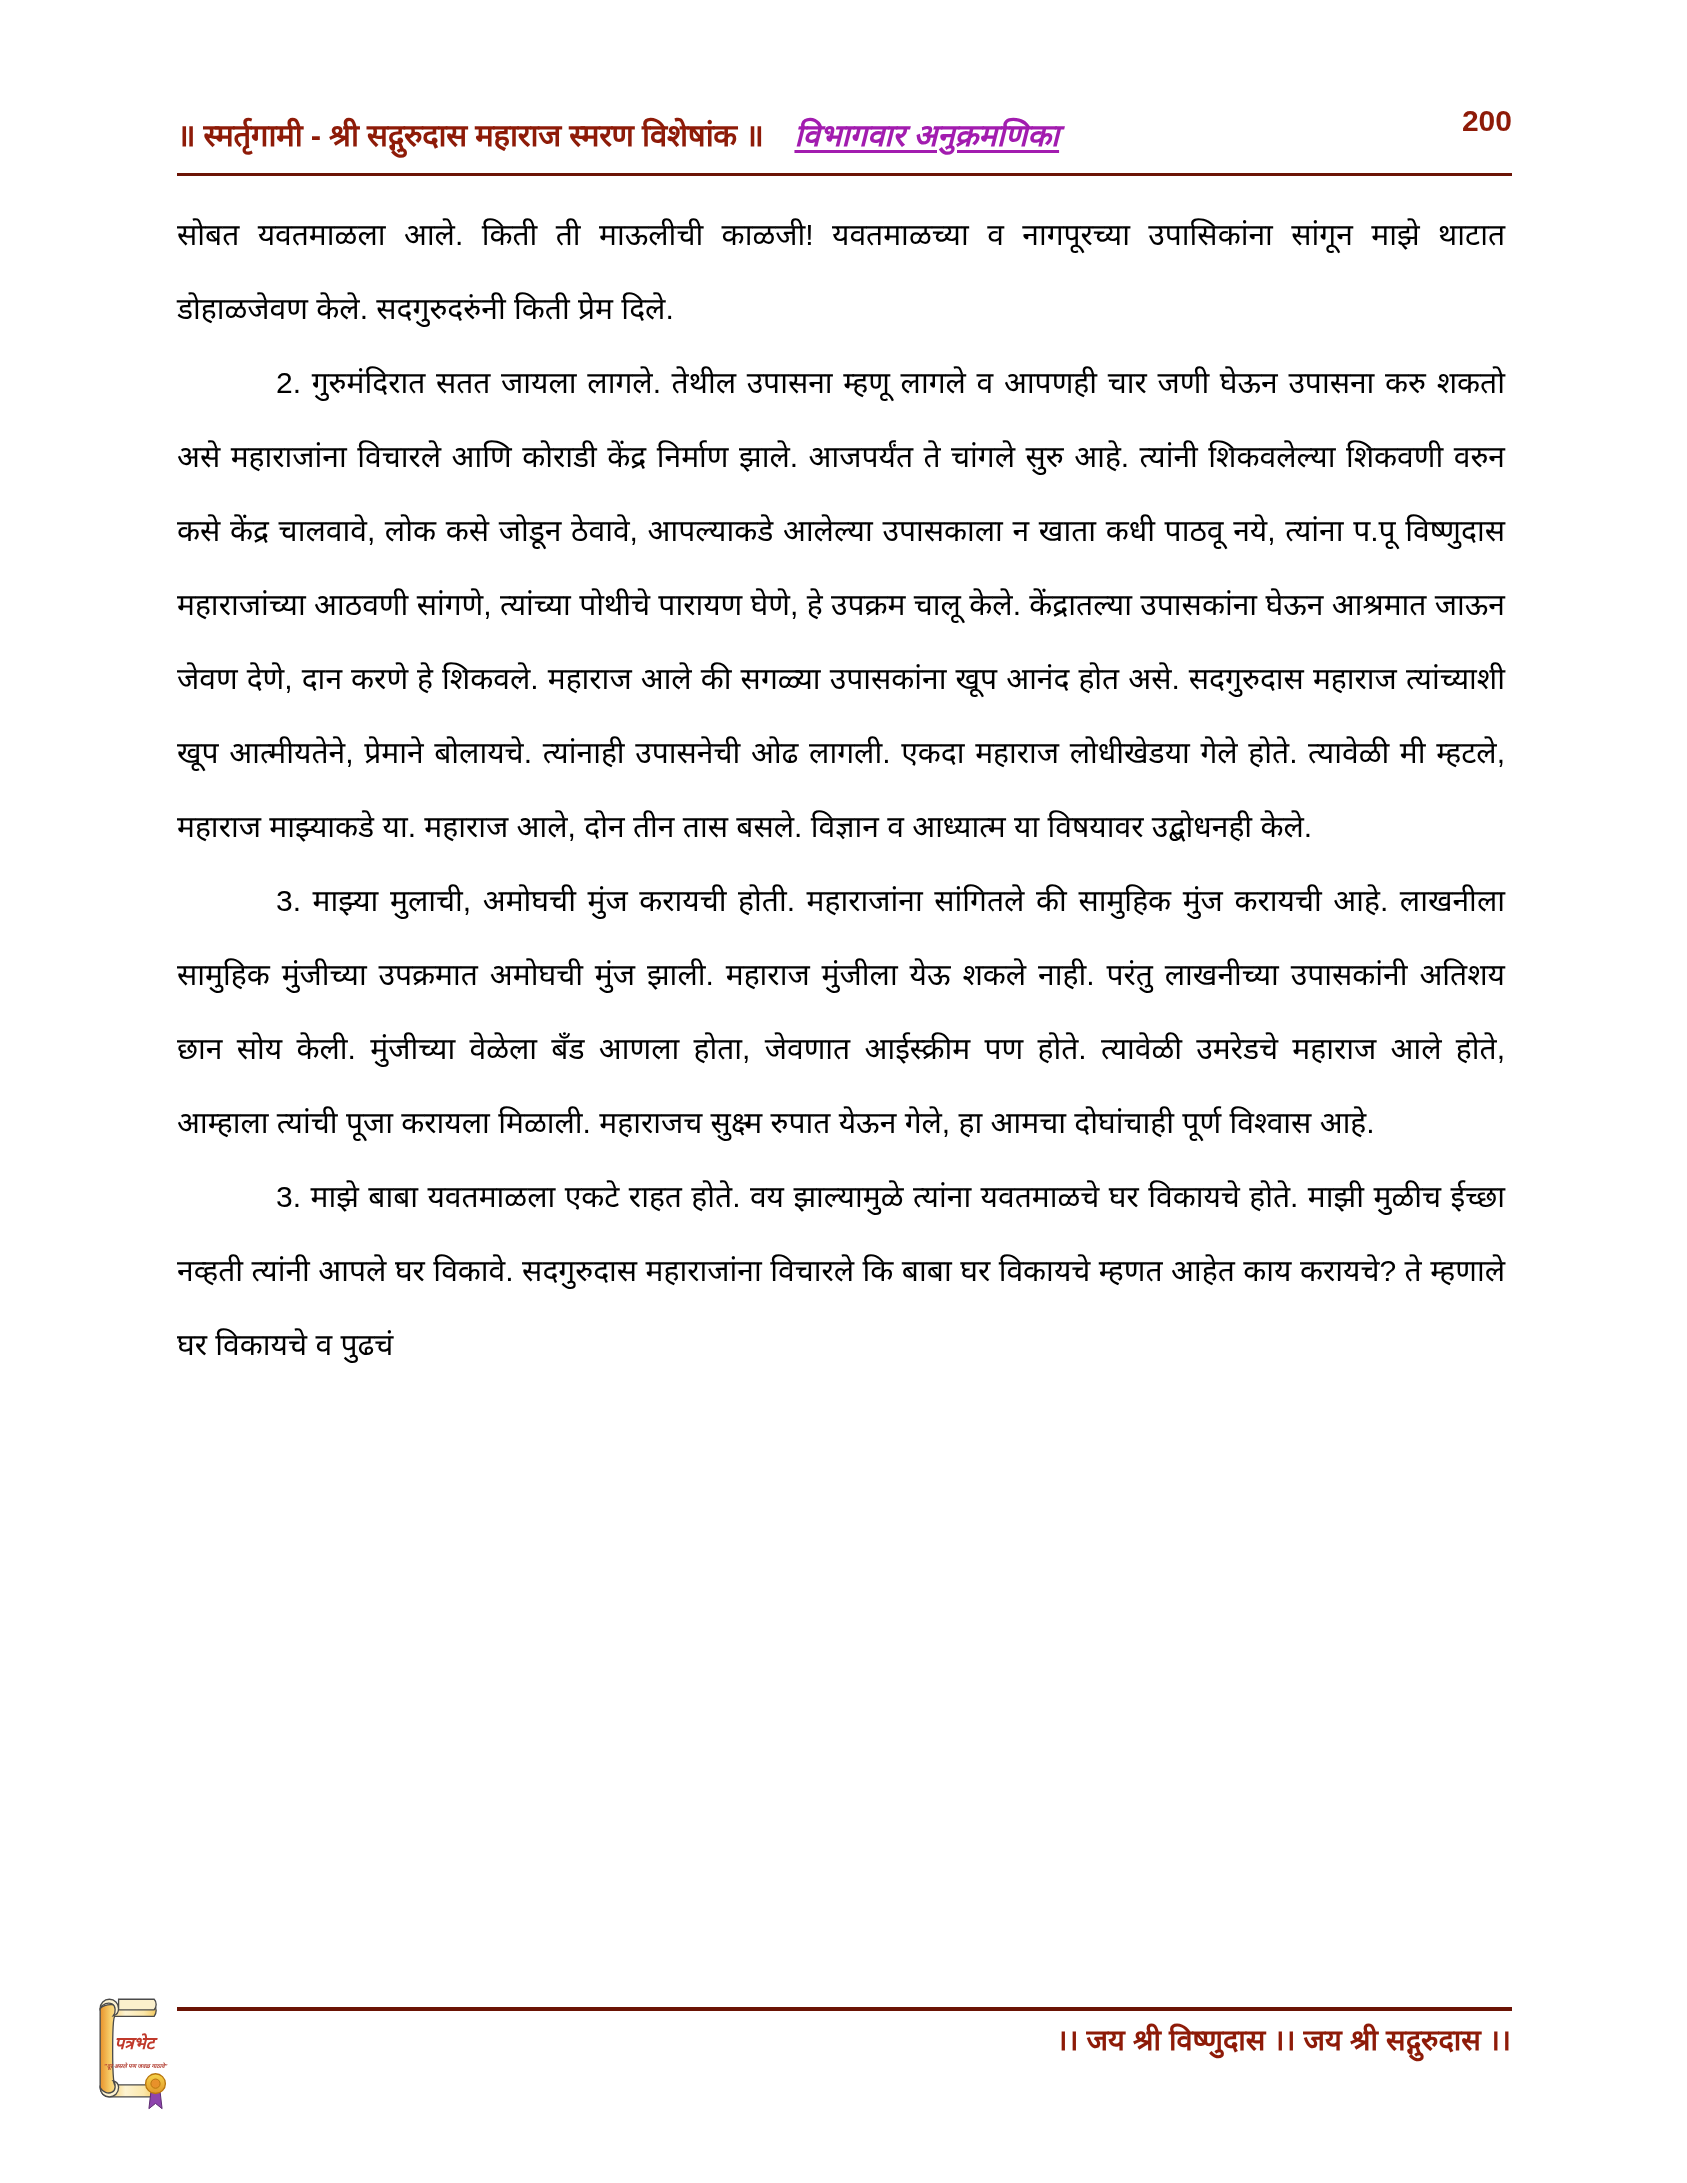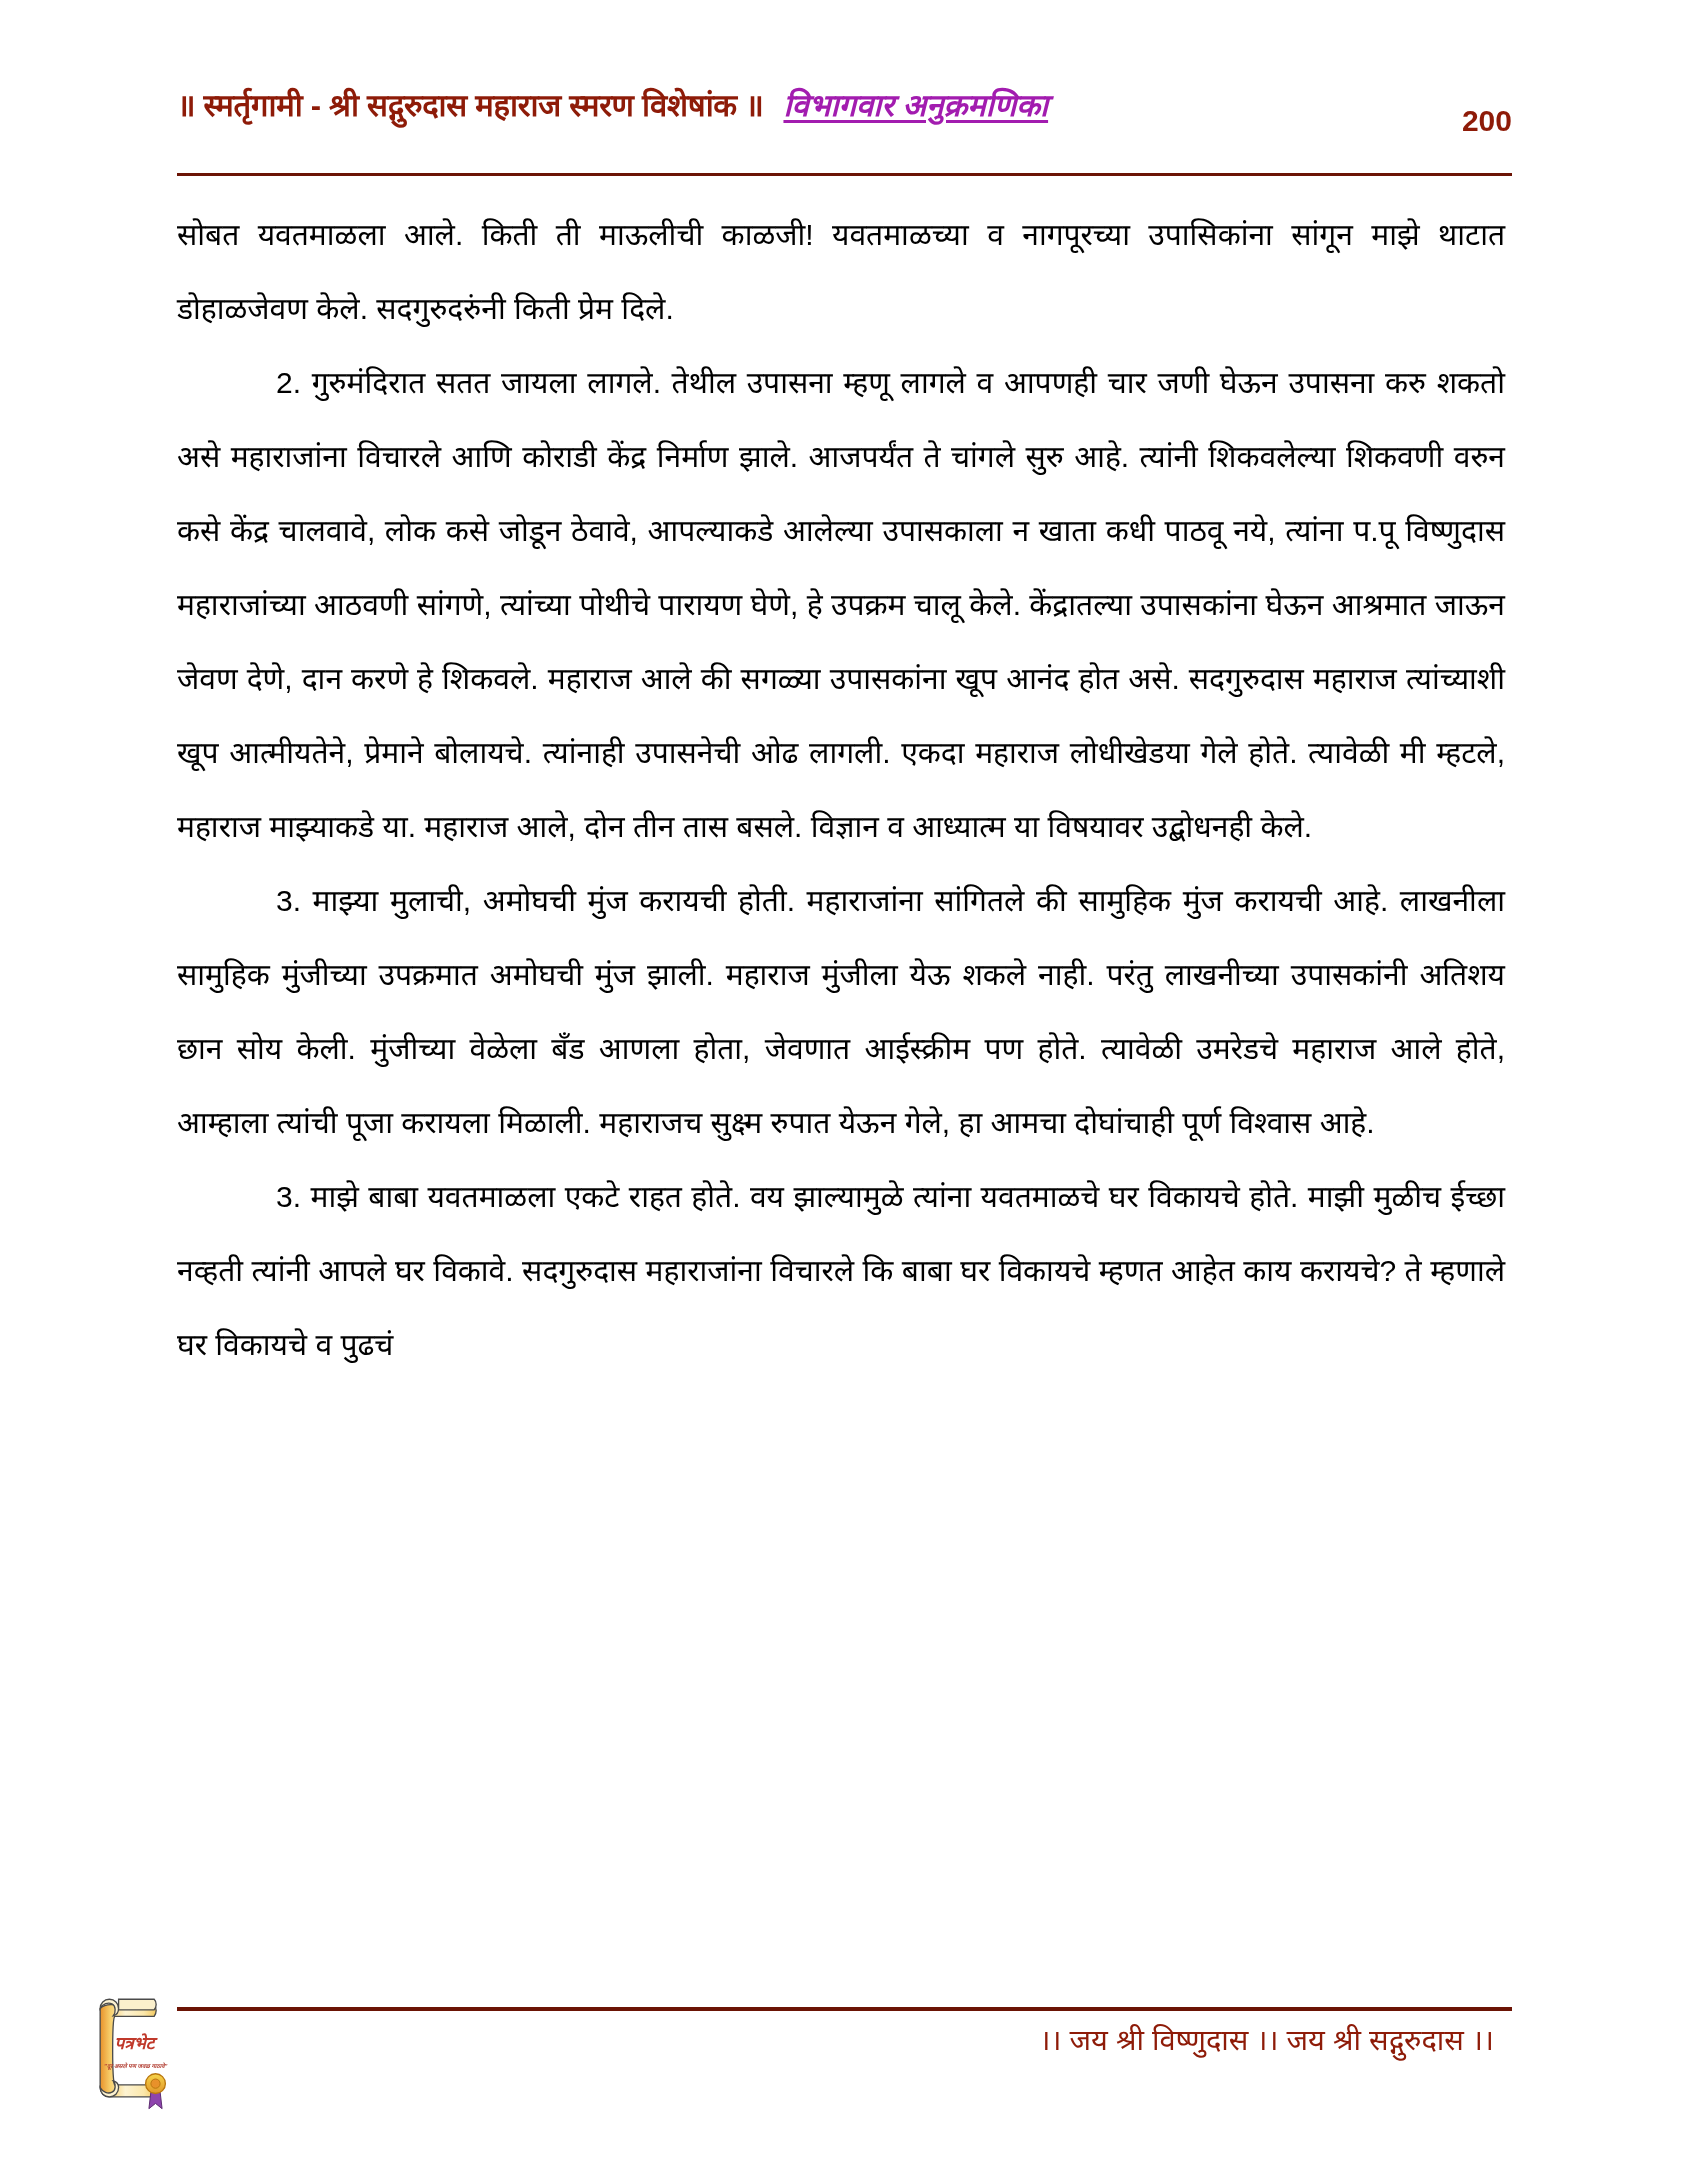--- a/index.html
+++ b/index.html
@@ -18,21 +18,22 @@
   }
 
   
   .header {
     position: absolute;
     left: 177px;
     top: 90px;
     width: 1335px;
     height: 61px;
     display: flex;
-    align-items: flex-start;
+    align-items: flex-end;
+    gap: 11px;
   }
   .header-title {
     color: #8e1b08;
     font-size: 31px;
     font-weight: bold;
     letter-spacing: -0.3px;
     white-space: nowrap;
     line-height: 1;
   }
   .header-link {
@@ -95,25 +96,25 @@
   .footer-rule {
     position: absolute;
     left: 177px;
     top: 2007px;
     width: 1335px;
     height: 4px;
     background: #6b1405;
   }
   .footer-text {
     position: absolute;
-    right: 193px;
+    right: 176px;
     top: 2023px;
     color: #8e1b08;
     font-size: 29px;
-    font-weight: normal;
+    font-weight: bold;
     white-space: nowrap;
     line-height: 1.2;
   }
 
   
   .logo {
     position: absolute;
     left: 83px;
     top: 1986px;
     width: 87px;

